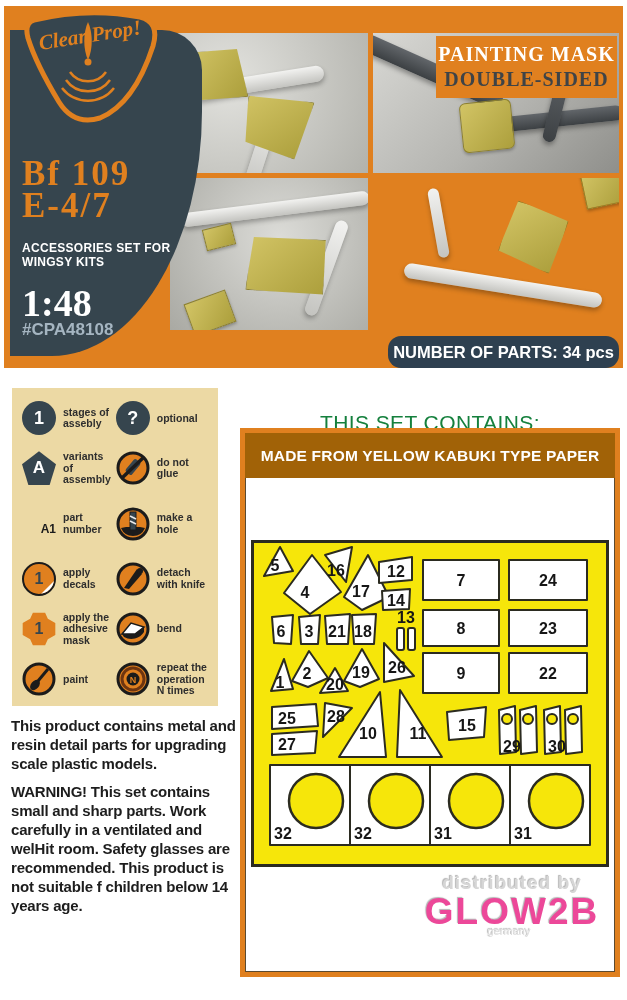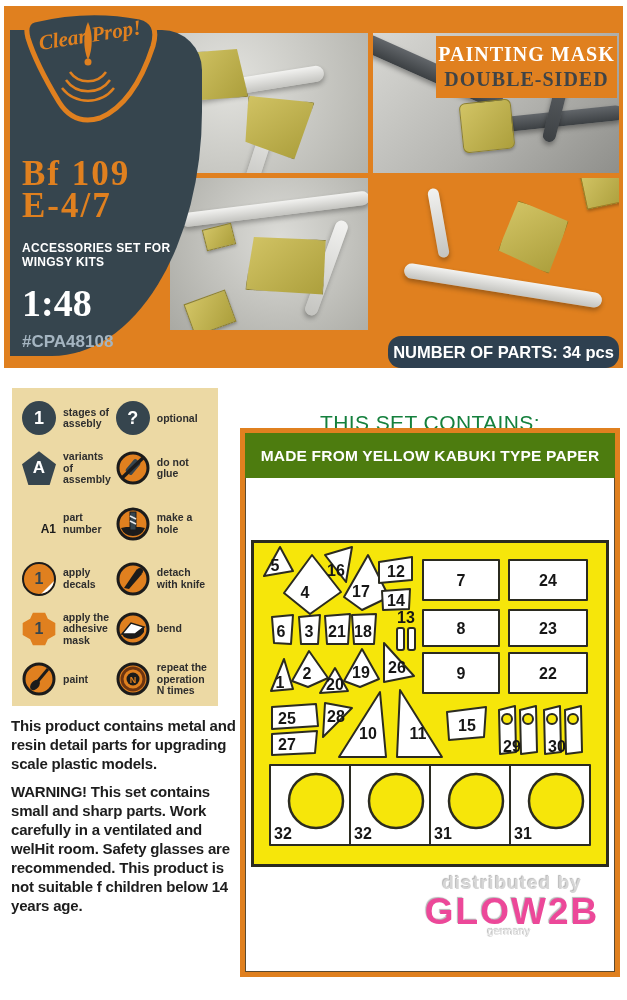--- a/index.html
+++ b/index.html
@@ -28,21 +28,21 @@
 
   .parts-bar { position:absolute; left:384px; top:330px; width:231px; height:32px; background:#2e4050;
                color:#fff; font-weight:bold; font-size:16.5px; display:flex; align-items:center; justify-content:center;border-radius:13px; }
 
   .logo { position:absolute; left:8px; top:0px; }
 
   .model-block { position:absolute; left:18px; top:152px; z-index:3; }
   .model-line { font-family:"Liberation Serif", serif; font-weight:bold; color:#e0801f; font-size:35px; line-height:0.92; letter-spacing:2px; }
   .subtitle { margin-top:20px; color:#ffffff; font-weight:bold; font-size:12px; line-height:1.15; letter-spacing:0.3px; }
   .scale { margin-top:16px; color:#ffffff; font-weight:bold; font-size:38px; line-height:0.9; font-family:"Liberation Serif", serif; }
-  .sku { margin-top:12px; color:#a5b5c1; font-weight:bold; font-size:17px; }
+  .sku { margin-top:0; color:#a5b5c1; font-weight:bold; font-size:17px; }
 
   
   .legend { position:absolute; left:12px; top:388px; width:206px; height:318px; background:#ecd9a4;
             padding:12px 8px 8px 10px; display:grid; grid-template-columns:1fr 1.05fr; column-gap:4px; row-gap:13px; }
   .leg-item { display:flex; align-items:center; gap:7px; }
   .leg-label { font-size:10.5px; font-weight:bold; color:#2e2e2e; line-height:1.1; }
   .ic { width:34px; height:34px; flex:0 0 34px; display:flex; align-items:center; justify-content:center; position:relative; }
   .ic-circle-slate { background:#36454e; border-radius:50%; color:#fff; font-weight:bold; font-size:18px; }
   .ic-pent { background:#36454e; clip-path:polygon(50% 0, 100% 38%, 81% 100%, 19% 100%, 0 38%); color:#fff; font-weight:bold; font-size:17px; }
   .ic-text { color:#1c1c1c; font-weight:bold; font-size:12px; justify-content:flex-end;margin-top:11px; }
@@ -54,21 +54,21 @@
 
   
   .body-text { position:absolute; left:11px; top:716px; width:226px; color:#1d1d1d; font-weight:bold; font-size:15px; line-height:1.27; letter-spacing:-0.2px; }
   .body-text p + p { margin-top:9px; }
 
   
   .contains-title { position:absolute; left:240px; top:411px; width:380px; text-align:center;
                     font-size:21px; color:#15803d; letter-spacing:0.4px; }
   .contains-box { position:absolute; left:240px; top:428px; width:380px; height:549px;
                   background:#ffffff; border:5px solid #e0801f; box-shadow:inset 0 0 0 1px #5c4a30; }
-  .box-header { height:45px; background:#4d7c0f; color:#fff; font-weight:bold; font-size:15.5px;
+  .box-header { height:45px; background:#a16207; color:#fff; font-weight:bold; font-size:15.5px;
                 display:flex; align-items:center; justify-content:center; letter-spacing:0.2px; }
   .sheet-wrap { margin:62px auto 0 auto; width:358px; }
 
   
   .watermark { position:absolute; right:0px; top:872px; width:230px; text-align:center; z-index:6;
                color:#d6d6d6; text-shadow:1px 1px 0 #ffffff, -1px -1px 1px #b5b5b5; }
   .wm1 { font-size:19px; font-weight:bold; letter-spacing:1px; }
   .wm2 { font-size:37px; font-weight:bold; letter-spacing:2px; line-height:0.95; color:#ec4899; }
   .wm3 { font-size:11px; margin-top:-4px; padding-right:6px; color:#dcdcdc; }
 </style>

